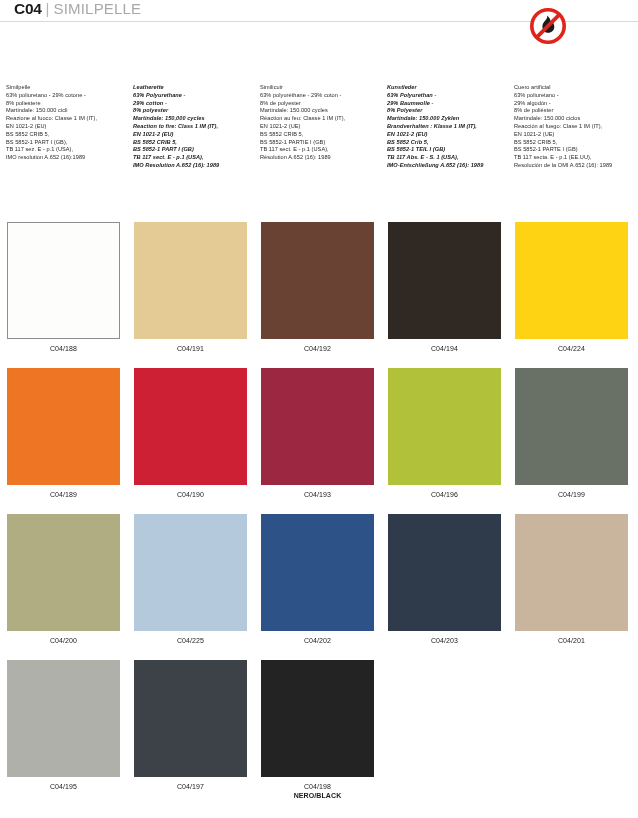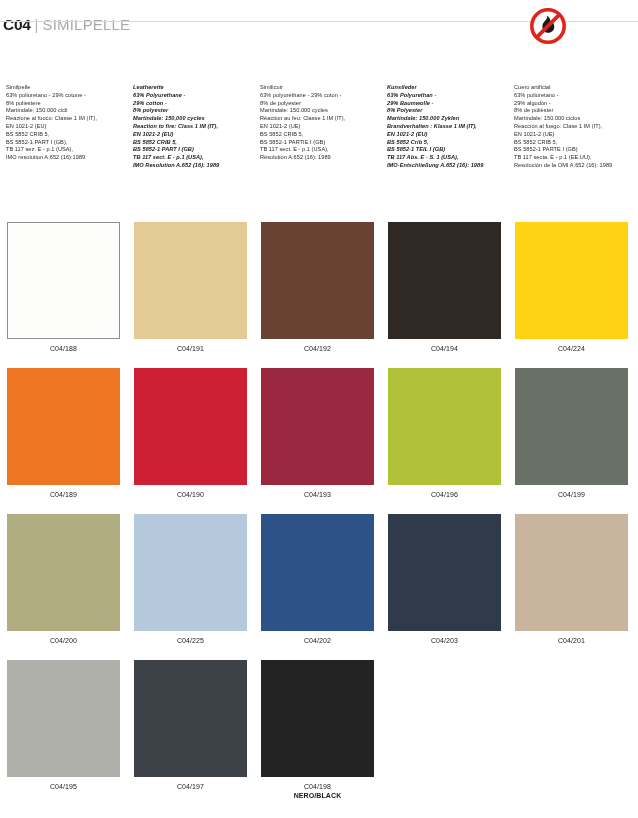--- a/index.html
+++ b/index.html
@@ -18,26 +18,26 @@
     position: relative;
     width: 638px;
     height: 818px;
     background: #ffffff;
   }
 
   
   .header {
     position: absolute;
     left: 0;
-    top: 16px;
+    top: 0;
     width: 638px;
     height: 22px;
     display: flex;
     align-items: flex-start;
-    padding-left: 3px;
+    padding-left: 14px;
   }
   .header-code {
     font-size: 15.5px;
     font-weight: bold;
     letter-spacing: -0.3px;
     color: #1a1a1a;
     line-height: 17px;
   }
   .header-sep {
     font-size: 15px;

